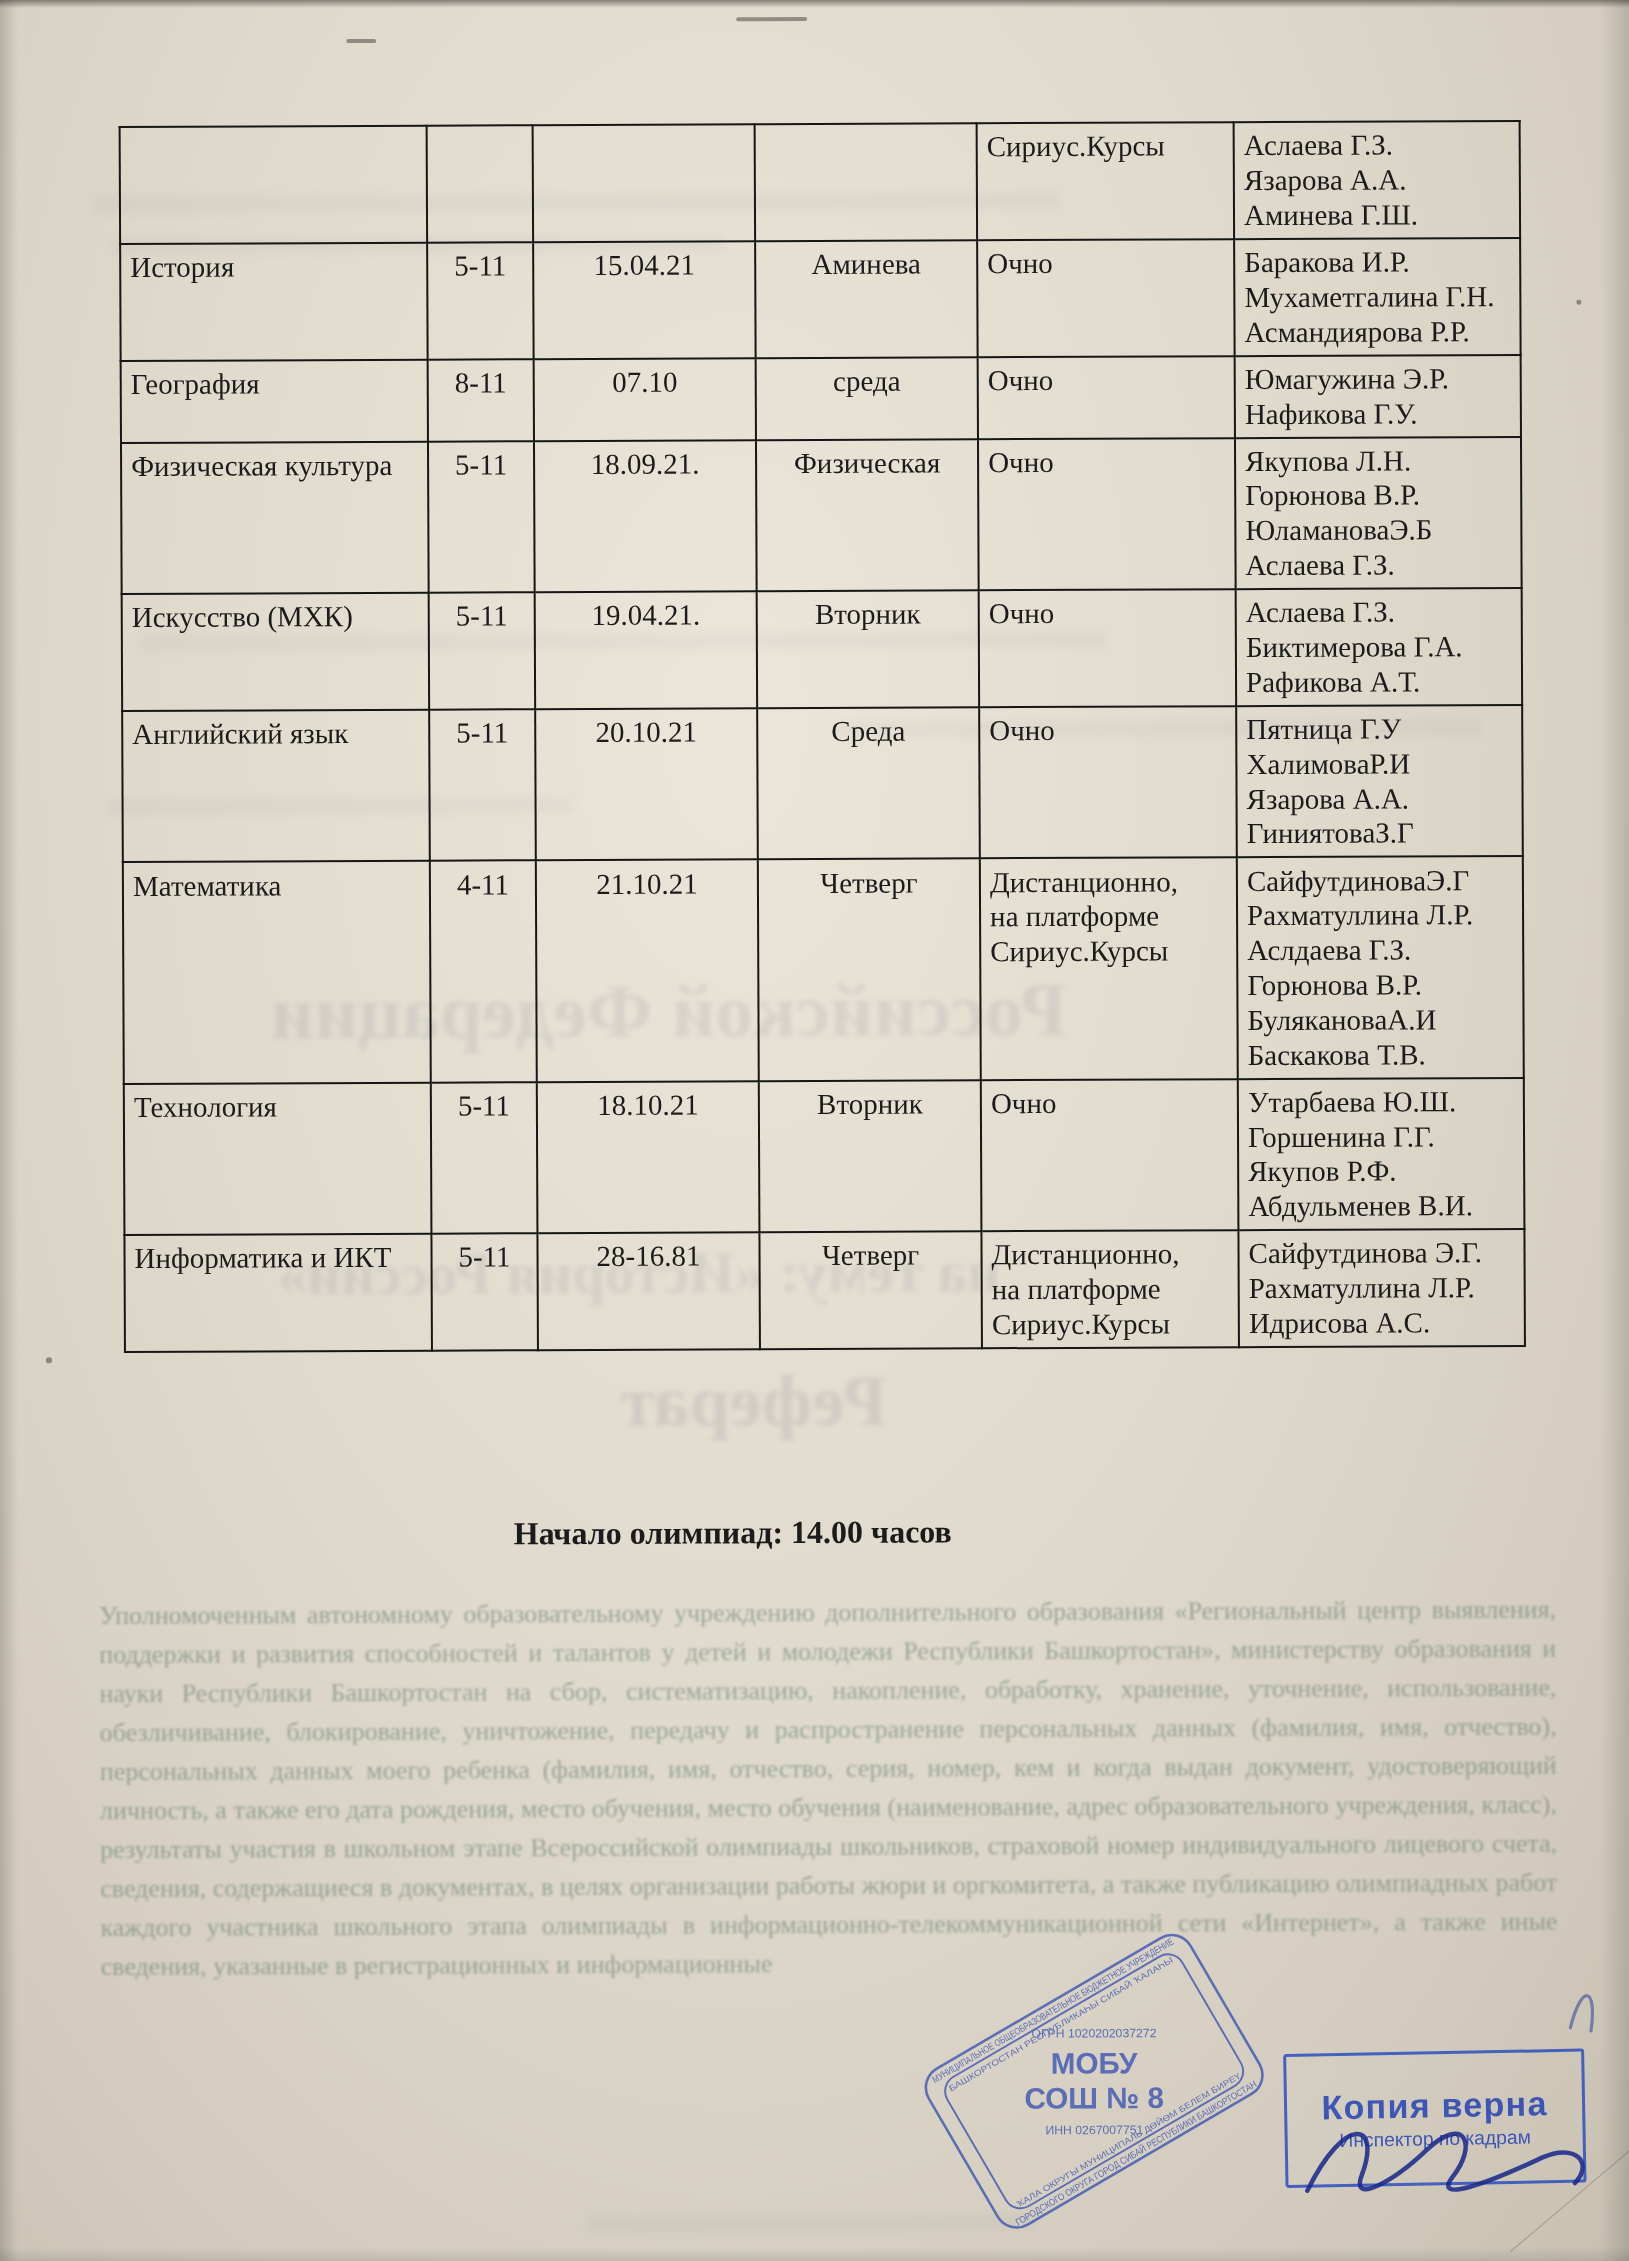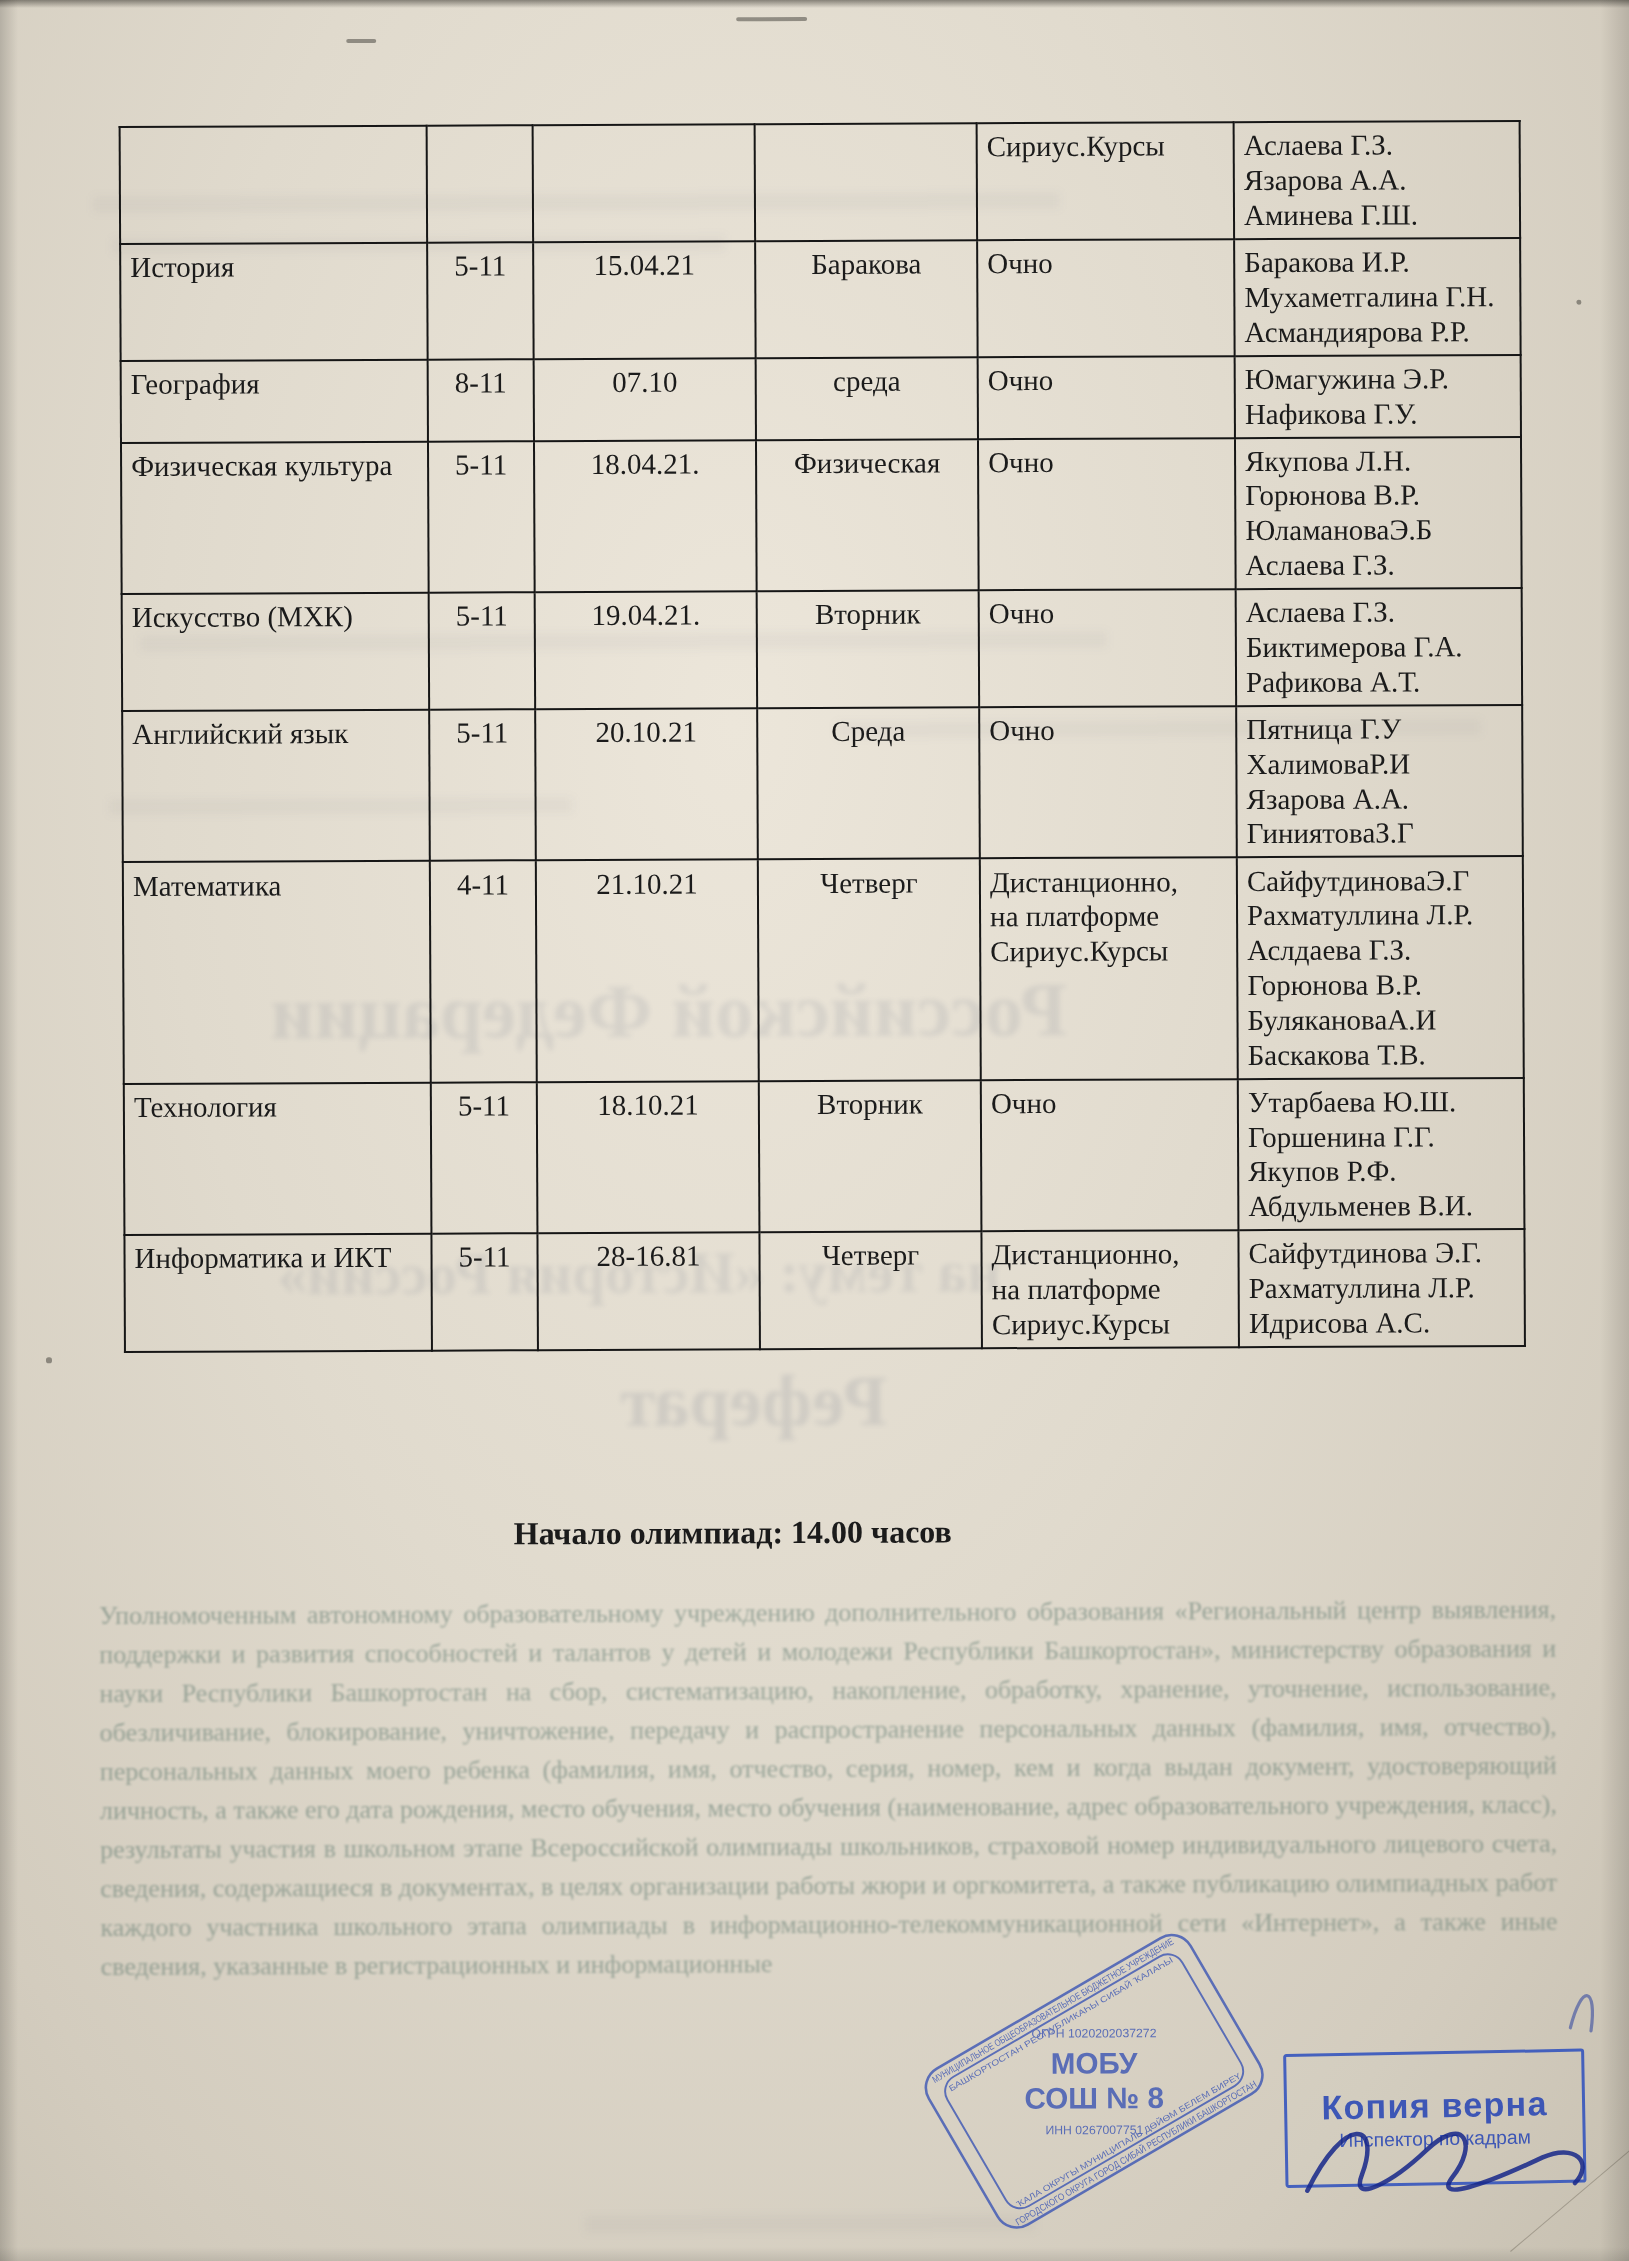--- a/index.html
+++ b/index.html
@@ -85,39 +85,39 @@
             <td class="c-day"></td>
             <td class="c-format">Сириус.Курсы</td>
             <td class="c-teachers">Аслаева Г.З.
 Язарова А.А.
 Аминева Г.Ш.</td>
           </tr>
           <tr>
             <td class="c-subject">История</td>
             <td class="c-grades">5-11</td>
             <td class="c-date">15.04.21</td>
-            <td class="c-day">Баракова</td>
+            <td class="c-day">Аминева</td>
             <td class="c-format">Очно</td>
             <td class="c-teachers">Баракова И.Р.
 Мухаметгалина Г.Н.
 Асмандиярова Р.Р.</td>
           </tr>
           <tr>
             <td class="c-subject">География</td>
             <td class="c-grades">8-11</td>
             <td class="c-date">07.10</td>
             <td class="c-day">среда</td>
             <td class="c-format">Очно</td>
             <td class="c-teachers">Юмагужина Э.Р.
 Нафикова Г.У.</td>
           </tr>
           <tr>
             <td class="c-subject">Физическая культура</td>
             <td class="c-grades">5-11</td>
-            <td class="c-date">18.04.21.</td>
+            <td class="c-date">18.09.21.</td>
             <td class="c-day">Физическая</td>
             <td class="c-format">Очно</td>
             <td class="c-teachers">Якупова Л.Н.
 Горюнова В.Р.
 ЮламановаЭ.Б
 Аслаева Г.З.</td>
           </tr>
           <tr>
             <td class="c-subject">Искусство (МХК)</td>
             <td class="c-grades">5-11</td>

